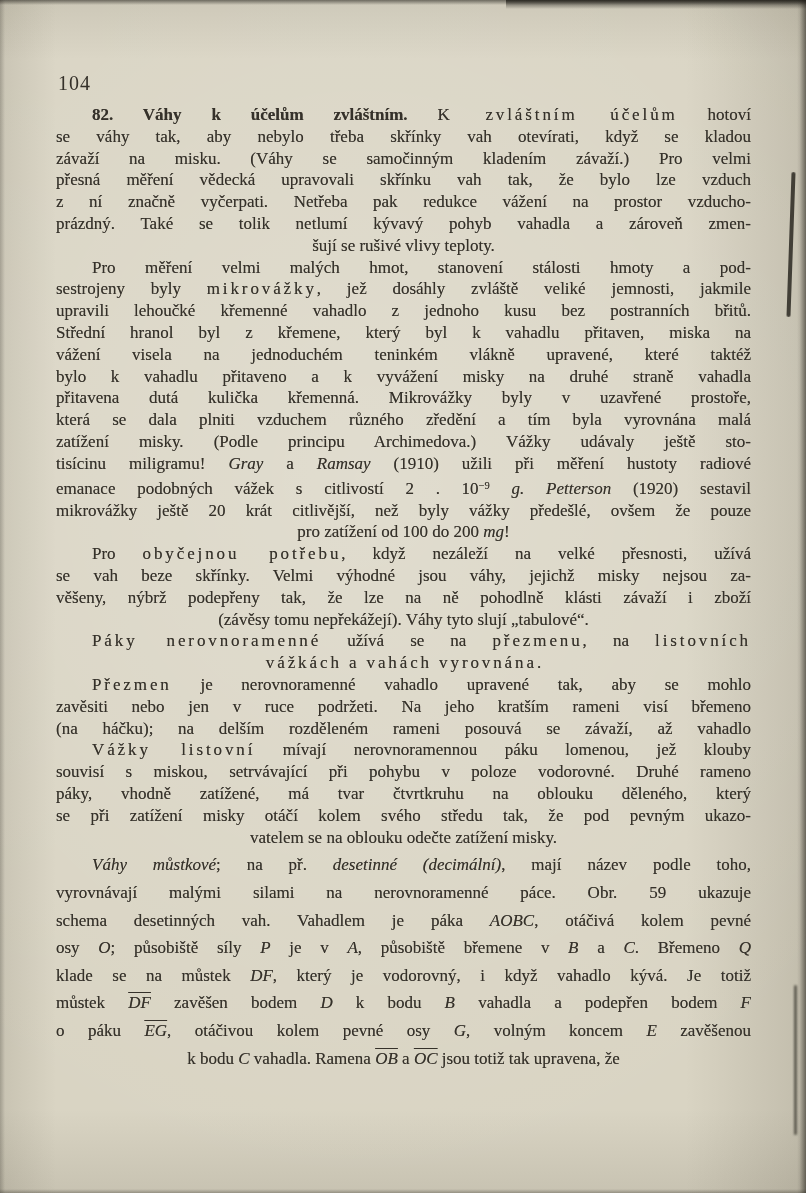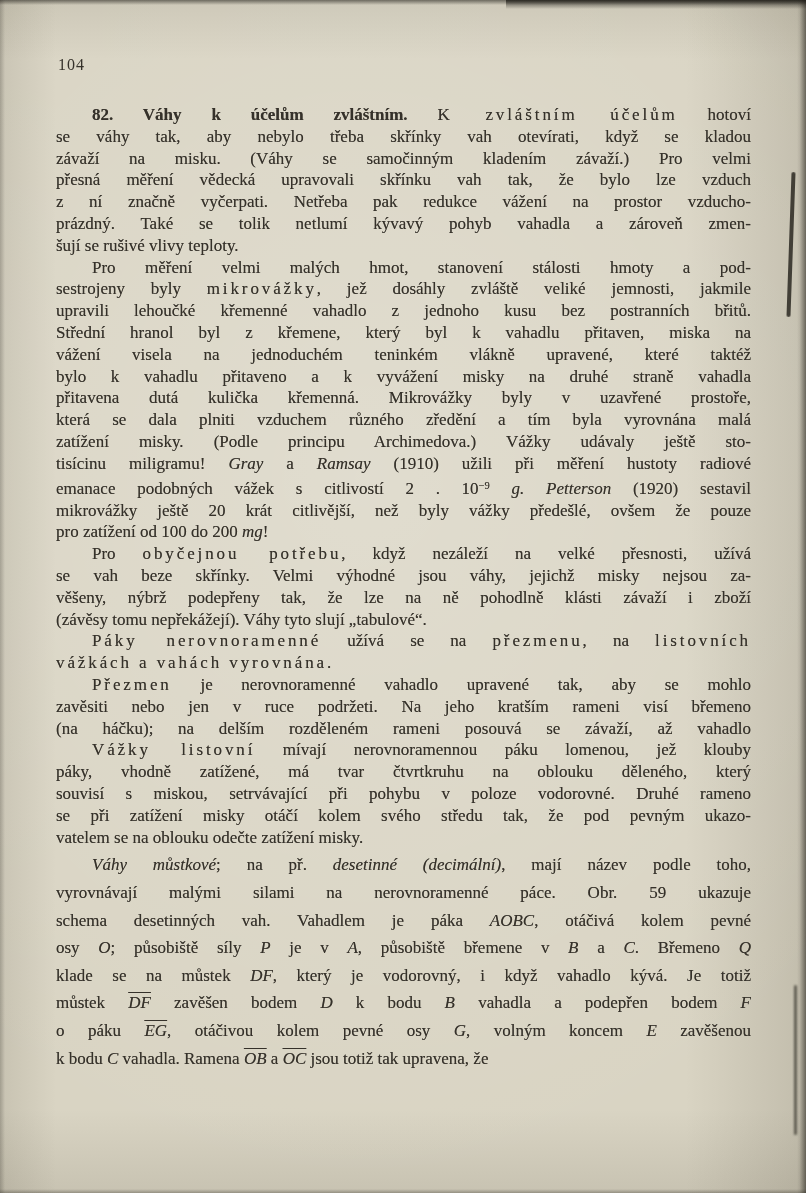--- a/index.html
+++ b/index.html
@@ -16,43 +16,43 @@
     inset: 0;
     background-color: #d9d4c3;
     background-image:
       radial-gradient(ellipse 130% 100% at 45% 40%, rgba(255,255,255,0.20) 0%, rgba(255,255,255,0) 60%),
       linear-gradient(90deg, rgba(74,68,52,0.12) 0%, rgba(74,68,52,0) 7%, rgba(74,68,52,0) 85%, rgba(74,68,52,0.16) 100%),
       linear-gradient(180deg, rgba(74,68,52,0.10) 0%, rgba(74,68,52,0) 5%, rgba(74,68,52,0) 93%, rgba(74,68,52,0.12) 100%);
   }
   .page-number {
     position: absolute;
     left: 58px;
-    top: 56px;
-    font-size: 16px;
+    top: 72px;
+    font-size: 20px;
     letter-spacing: 1px;
     color: #35312a;
   }
   .body-text {
     position: absolute;
     left: 56px;
     top: 104px;
     width: 695px;
     font-size: 17px;
     color: #35312a;
     text-shadow: 0 0 0.4px rgba(53,49,42,0.55);
   }
   .para { margin: 0; }
   .line {
     line-height: 21.8px;
     text-align: justify;
     text-align-last: justify;
     white-space: normal;
     font-family: Liberation Serif, serif;
   }
-  .line.last { text-align: left; text-align-last: auto; }
+  .line.last { text-align: center; text-align-last: auto; }
   .line.first { text-indent: 36px; }
   .para.loose { margin-top: 3px; }
   .para.loose .line { line-height: 27.6px; }
 
   .s-normal {}
   .s-bold { font-weight: bold; }
   .s-spaced { letter-spacing: 0.17em; }
   .s-italic { font-style: italic; }
   .s-italic-ol { font-style: italic; text-decoration: overline; text-decoration-thickness: 1px; }
   .s-sup { font-size: 0.62em; vertical-align: 0.5em; letter-spacing: 0; }
@@ -128,22 +128,22 @@
         <div class="line first"><span class="s-spaced">Páky nerovnoramenné</span><span class="s-normal"> užívá se na </span><span class="s-spaced">přezmenu</span><span class="s-normal">, na </span><span class="s-spaced">listovních</span></div>
         <div class="line last"><span class="s-spaced">vážkách a vahách vyrovnána</span><span class="s-normal">.</span></div>
       </div>
       <div class="para">
         <div class="line first"><span class="s-spaced">Přezmen</span><span class="s-normal"> je nerovnoramenné vahadlo upravené tak, aby se mohlo</span></div>
         <div class="line"><span class="s-normal">zavěsiti nebo jen v ruce podržeti. Na jeho kratším rameni visí břemeno</span></div>
         <div class="line"><span class="s-normal">(na háčku); na delším rozděleném rameni posouvá se závaží, až vahadlo</span></div>
       </div>
       <div class="para">
         <div class="line first"><span class="s-spaced">Vážky listovní</span><span class="s-normal"> mívají nerovnoramennou páku lomenou, jež klouby</span></div>
+        <div class="line"><span class="s-normal">souvisí s miskou, setrvávající při pohybu v poloze vodorovné. Druhé rameno</span></div>
         <div class="line"><span class="s-normal">páky, vhodně zatížené, má tvar čtvrtkruhu na oblouku děleného, který</span></div>
-        <div class="line"><span class="s-normal">souvisí s miskou, setrvávající při pohybu v poloze vodorovné. Druhé rameno</span></div>
         <div class="line"><span class="s-normal">se při zatížení misky otáčí kolem svého středu tak, že pod pevným ukazo-</span></div>
         <div class="line last"><span class="s-normal">vatelem se na oblouku odečte zatížení misky.</span></div>
       </div>
       <div class="para loose">
         <div class="line first"><span class="s-italic">Váhy můstkové</span><span class="s-normal">; na př. </span><span class="s-italic">desetinné (decimální)</span><span class="s-normal">, mají název podle toho,</span></div>
         <div class="line"><span class="s-normal">vyrovnávají malými silami na nerovnoramenné páce. Obr. 59 ukazuje</span></div>
         <div class="line"><span class="s-normal">schema desetinných vah. Vahadlem je páka </span><span class="s-italic">AOBC</span><span class="s-normal">, otáčivá kolem pevné</span></div>
         <div class="line"><span class="s-normal">osy </span><span class="s-italic">O</span><span class="s-normal">; působiště síly </span><span class="s-italic">P</span><span class="s-normal"> je v </span><span class="s-italic">A</span><span class="s-normal">, působiště břemene v </span><span class="s-italic">B</span><span class="s-normal"> a </span><span class="s-italic">C</span><span class="s-normal">. Břemeno </span><span class="s-italic">Q</span></div>
         <div class="line"><span class="s-normal">klade se na můstek </span><span class="s-italic">DF</span><span class="s-normal">, který je vodorovný, i když vahadlo kývá. Je totiž</span></div>
         <div class="line"><span class="s-normal">můstek </span><span class="s-italic-ol">DF</span><span class="s-normal"> zavěšen bodem </span><span class="s-italic">D</span><span class="s-normal"> k bodu </span><span class="s-italic">B</span><span class="s-normal"> vahadla a podepřen bodem </span><span class="s-italic">F</span></div>

